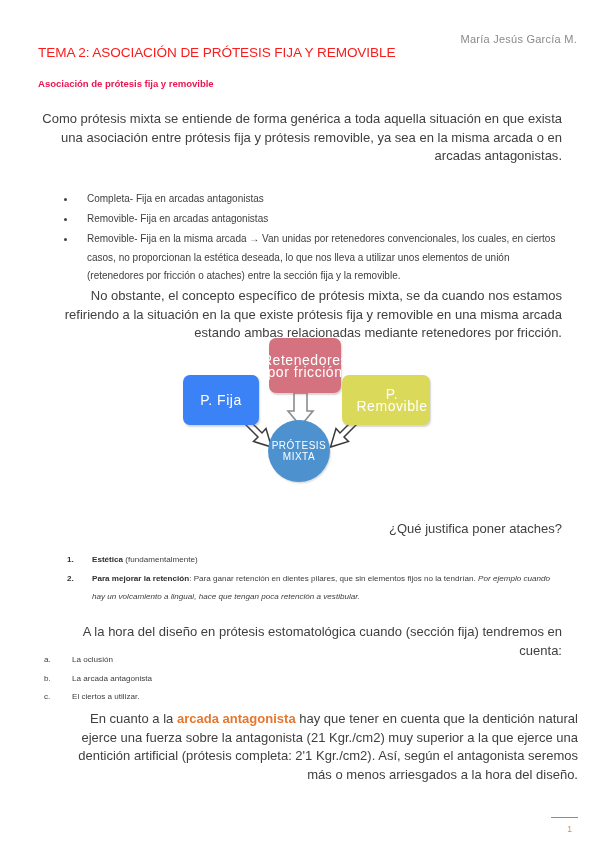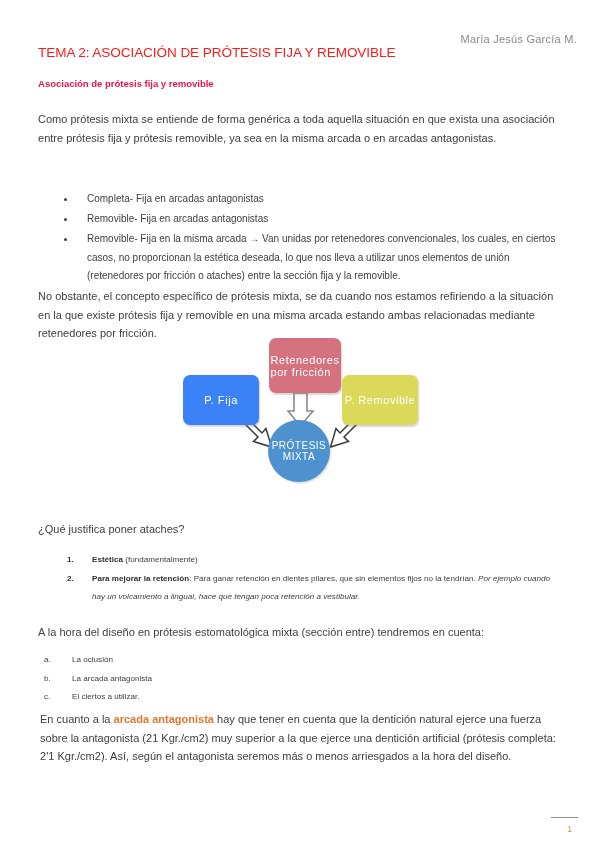--- a/index.html
+++ b/index.html
@@ -51,32 +51,32 @@
     font-size: 9.6px;
     font-weight: bold;
     color: #ea1651;
     letter-spacing: -0.05px;
     white-space: nowrap;
   }
 
   
   .para {
     position: absolute;
-    font-size: 11px;
+    font-size: 13px;
     line-height: 18.6px;
     color: #404040;
-    text-align: left;
+    text-align: right;
     letter-spacing: 0.01px;
   }
   .para.p1 { left: 38px; top: 110px;  width: 524px; }
   .para.p2 { left: 38px; top: 160px;  width: 524px; }
   .para.p3 { left: 38px; top: 287px;  width: 524px; }
   .para.p4 { left: 38px; top: 520px;  width: 524px; }
   .para.p5 { left: 38px; top: 623px;  width: 524px; }
-  .para.p6 { left: 40px; top: 710px;  width: 524px; }
+  .para.p6 { left: 54px; top: 710px;  width: 524px; }
 
   
   .bullets {
     position: absolute;
     left: 60px;
     top: 190px;
     width: 500px;
     margin: 0;
     padding: 0;
     list-style: none;
@@ -167,42 +167,43 @@
     top: 330px;
     width: 270px;
     height: 170px;
   }
   .dbox {
     position: absolute;
     border-radius: 7px;
     display: flex;
     align-items: center;
     justify-content: center;
-    text-align: left;
+    text-align: center;
     color: #ffffff;
-    font-size: 11px;
+    font-size: 14px;
     letter-spacing: 0.55px;
     line-height: 12px;
     box-shadow: 1px 1.5px 1.5px rgba(120,120,120,0.30);
   }
   .dbox-fija {
     left: 13px; top: 45px;
     width: 76px; height: 50px;
     background: #3b82f6;
   }
   .dbox-reten {
     left: 99px; top: 8px;
     width: 66px; height: 55px;
     background: #d4737f;
     padding: 0 3px;
   }
   .dbox-remov {
     left: 172px; top: 45px;
     width: 76px; height: 50px;
     background: #dbd95a;
+    padding-left: 12px;
   }
   .dcircle {
     position: absolute;
     left: 98px; top: 90px;
     width: 62px; height: 62px;
     border-radius: 50%;
     background: #4d92cf;
     display: flex;
     align-items: center;
     justify-content: center;
@@ -311,21 +312,21 @@
     <li>
       <span class="num">1.</span>
       <b>Estética</b><span> (fundamentalmente)</span>
     </li>
     <li>
       <span class="num">2.</span>
       <b>Para mejorar la retención</b><span>: Para ganar retención en dientes pilares, que sin elementos fijos no la tendrían. </span><i> Por ejemplo cuando hay un volcamiento a lingual, hace que tengan poca retención a vestibular.</i>
     </li>
   </ol>
 
-  <div class="para p5">A la hora del diseño en prótesis estomatológica mixta (sección entre) tendremos en cuenta:</div>
+  <div class="para p5">A la hora del diseño en prótesis estomatológica cuando (sección fija) tendremos en cuenta:</div>
 
   <ol class="letterlist">
     <li>
       <span class="num">a.</span>
       <span>La oclusión</span>
     </li>
     <li>
       <span class="num">b.</span>
       <span>La arcada antagonista</span>
     </li>

